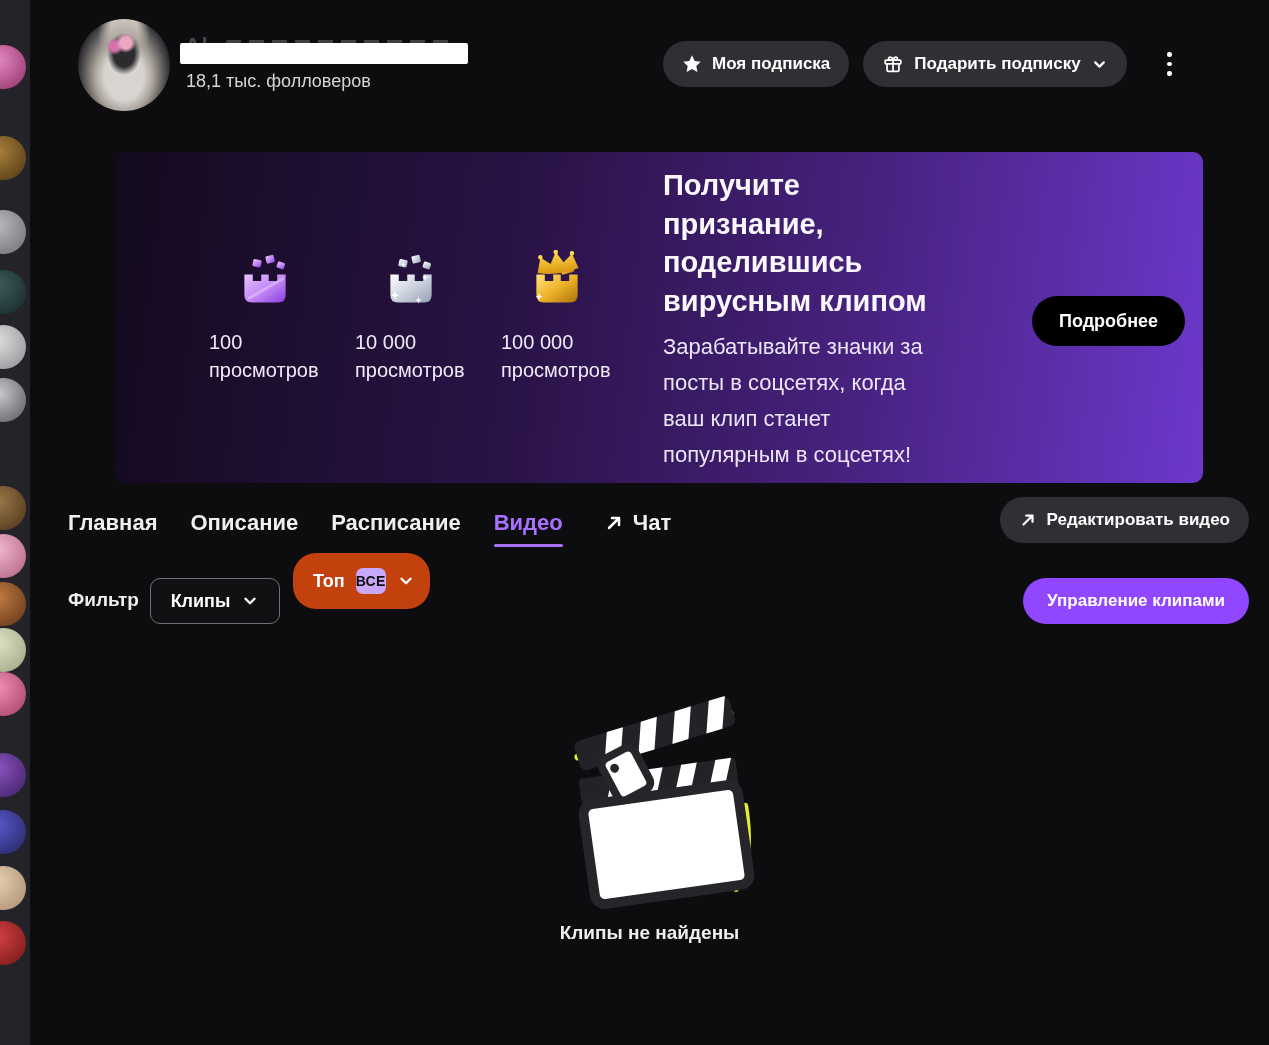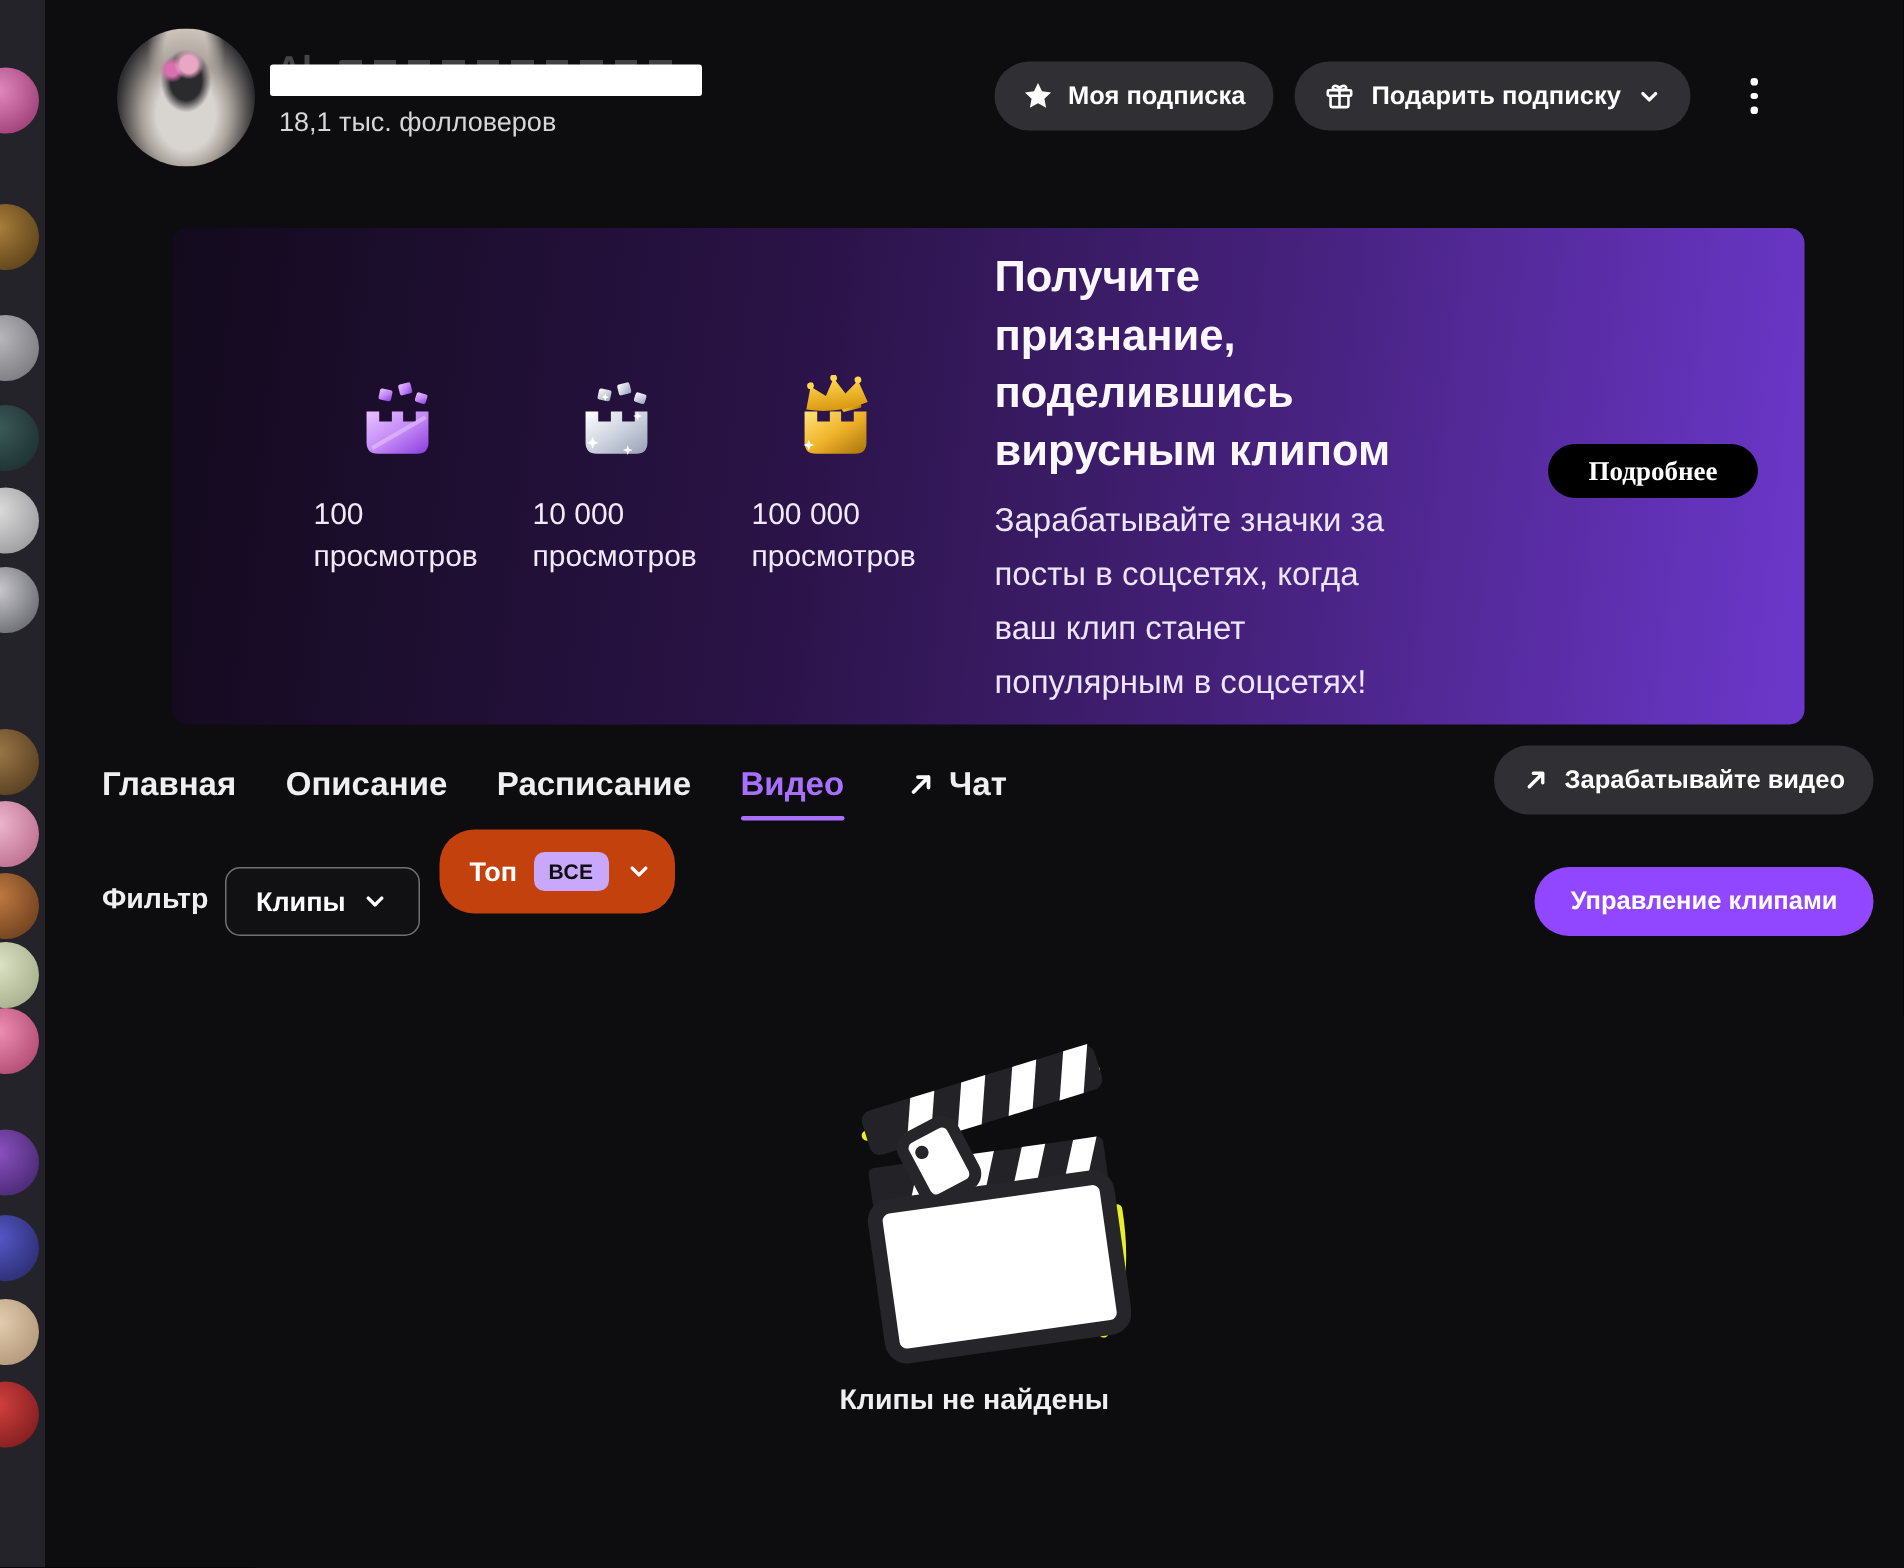--- a/index.html
+++ b/index.html
@@ -46,42 +46,42 @@
   
   .banner{position:absolute;left:115px;top:152px;width:1088px;height:331px;border-radius:10px;
     background:linear-gradient(97deg,#130a1d 0%,#2a1347 38%,#47227f 68%,#6c38cc 100%);}
   .badges{position:absolute;left:66px;top:98px;display:flex;gap:26px;margin-left:28px;}
   .badge{width:120px;}
   .badge-icon{width:60px;height:60px;margin-left:26px;margin-bottom:14px;}
   .badge-label{font-size:20px;line-height:28px;color:#f0eaf8;}
   .banner-text{position:absolute;left:548px;top:14px;width:336px;}
   .banner-heading{font-size:29px;line-height:38.5px;font-weight:600;color:#faf8fd;white-space:pre-line;}
   .banner-body{margin-top:9px;font-size:22px;line-height:36px;font-weight:400;color:#ece5f8;white-space:pre-line;}
-  .banner-cta{position:absolute;left:917px;top:144px;height:36px;border:none;border-radius:25px;
-    background:#000;color:#fff;font-family:Liberation Serif, serif;font-weight:700;font-size:18px;padding:0 27px;cursor:pointer;}
+  .banner-cta{position:absolute;left:917px;top:144px;height:50px;border:none;border-radius:25px;
+    background:#000;color:#fff;font-family:Liberation Sans, sans-serif;font-weight:700;font-size:18px;padding:0 27px;cursor:pointer;}
 
   
   .tabs{position:absolute;left:68px;top:510px;display:flex;align-items:center;gap:33px;}
   .tab{position:relative;font-size:22px;font-weight:600;color:#efeff1;cursor:pointer;white-space:nowrap;}
   .tab.active{color:var(--accent-light);text-align:center;}
   .tab.active::after{content:"";position:absolute;left:0;right:0;bottom:-11px;height:3px;
     background:var(--accent-light);border-radius:2px;}
   .tab-chat{display:flex;gap:9px;margin-left:8px;}
   .edit-videos-btn{position:absolute;right:20px;top:497px;}
 
   
   .filter-label{position:absolute;left:68px;top:589px;font-size:19px;font-weight:700;text-align:center;}
   .dd-outline{position:absolute;left:150px;top:578px;width:130px;height:46px;border-radius:10px;
     border:1px solid #717175;background:rgba(255,255,255,0.02);color:#fff;display:flex;align-items:center;
     justify-content:center;gap:11px;font-family:inherit;font-weight:700;font-size:18px;cursor:pointer;}
   .dd-filled{position:absolute;left:293px;top:553px;height:56px;border:none;border-radius:23px;
     background:#c2410c;color:#fff;display:flex;align-items:center;gap:11px;padding:0 15px 0 20px;
     font-family:inherit;font-weight:700;font-size:18px;cursor:pointer;}
   .all-badge{background:var(--badge-bg);color:#0e0e10;font-size:14px;font-weight:700;
-    padding:5px 10px;border-radius:7px;letter-spacing:.3px;}
+    padding:5px 0;border-radius:7px;letter-spacing:.3px;}
   .manage-btn{position:absolute;right:20px;top:578px;height:46px;border:none;border-radius:23px;
     background:var(--accent);color:#fff;font-family:inherit;font-weight:700;font-size:17px;
     padding:0 24px;cursor:pointer;}
 
   
   .empty-state{position:absolute;left:30px;right:0;top:678px;text-align:center;}
   .empty-msg{margin-top:8px;font-size:19px;font-weight:700;color:#efeff1;}
 </style>
 </head>
 <body>
@@ -246,21 +246,21 @@
       </span>
       <span>Чат</span>
     </span>
   </nav>
   <button class="pill-btn edit-videos-btn">
     <span class="icon">
       <svg width="18" height="18" viewBox="0 0 20 20">
           <path d="M5 15 L15 5 M8 5 H15 V12" stroke="#fff" stroke-width="2.5" fill="none" stroke-linecap="round" stroke-linejoin="round"></path>
         </svg>
     </span>
-    <span>Зарабатывайте видео</span>
+    <span>Редактировать видео</span>
   </button>
 
   <div class="filter-label">Фильтр</div>
   <button class="dd-outline">
     <span>Клипы</span>
     <span class="icon">
       <svg width="18" height="18" viewBox="0 0 20 20">
           <path d="M5 7.5l5 5 5-5" stroke="#fff" stroke-width="2.6" fill="none" stroke-linecap="round" stroke-linejoin="round"></path>
         </svg>
     </span>

